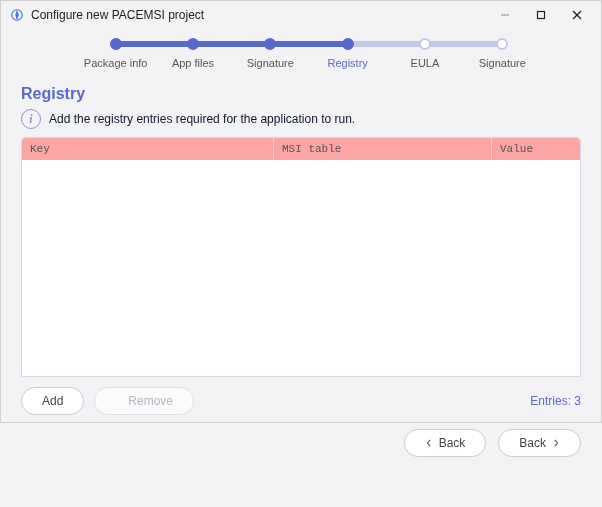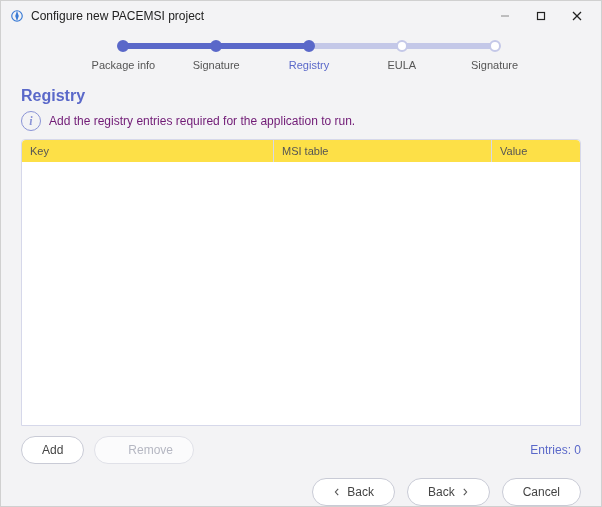--- a/index.html
+++ b/index.html
@@ -7,21 +7,21 @@
     font-family: "Segoe UI", Arial, sans-serif;
     background: #f3f3f5;
     width: 602px;
     height: 507px;
     overflow: hidden;
     font-size: 12px;
     color: #333;
   }
   .window {
     width: 602px;
-    height: 507px;
+    height: 423px;
     background: #f3f3f5;
     border: 1px solid #d0d0d0;
     display: flex;
     flex-direction: column;
   }
   .titlebar {
     height: 30px;
     display: flex;
     align-items: center;
     padding: 0 6px 0 8px;
@@ -78,28 +78,28 @@
 
   .content { padding: 12px 20px 0 20px; flex:1; display:flex; flex-direction:column; }
   .section-title { color:#5a68c9; font-size:16px; font-weight:600; margin-bottom:6px; }
   .info-row { display:flex; align-items:center; gap:8px; margin-bottom:8px; }
   .info-icon {
     width:20px; height:20px; border:1.5px solid #8a93d6; border-radius:50%;
     display:flex; align-items:center; justify-content:center;
     color:#8a93d6; font-style:italic; font-weight:600; font-size:12px;
     font-family: Georgia, serif;
   }
-  .info-text { font-size:12px; color:#701a75; }
+  .info-text { font-size:12px; color:#0f172a; }
 
   .table-wrap {
     border:1px solid #d6d8ea; border-radius:4px 4px 0 0;
     background:#fff; flex:1; min-height:240px;
     display:flex; flex-direction:column;
   }
-  .thead { display:flex; background:#fde047; border-radius:4px 4px 0 0; }
+  .thead { display:flex; background:#fca5a5; border-radius:4px 4px 0 0;font-family:Liberation Mono, monospace; }
   .th {
     font-size:11px; color:#555; padding:5px 8px;
     border-right:1px solid #d6d8ea;
   }
   .th:last-child{ border-right:none; }
   .col-key{ flex: 0 0 252px; }
   .col-vn{ flex: 0 0 116px; }
   .col-v{ flex: 0 0 88px; }
   .col-msi{ flex:1; }
   .tbody { flex:1; background:#fff; }
@@ -154,20 +154,27 @@
     </span>
   </div>
 
   <div class="stepper">
     <div class="step done">
       <div class="dot-row">
           <span class="dot"></span>
           <span class="line active"></span>
         </div>
       <span class="step-label">Package info</span>
+    </div>
+    <div class="step done">
+      <div class="dot-row">
+          <span class="dot"></span>
+          <span class="line active"></span>
+        </div>
+      <span class="step-label">App files</span>
     </div>
     <div class="step done">
       <div class="dot-row">
           <span class="dot"></span>
           <span class="line active"></span>
         </div>
       <span class="step-label">Signature</span>
     </div>
     <div class="step done current">
       <div class="dot-row">
@@ -203,33 +210,32 @@
         <div class="th col-key">Key</div>
         <div class="th col-msi">MSI table</div>
         <div class="th col-v">Value</div>
       </div>
       <div class="tbody"></div>
     </div>
 
     <div class="actions-row">
       <button class="btn">Add</button>
       <button class="btn disabled">Remove</button>
-      <span class="entries-text">Entries: 0</span>
+      <span class="entries-text">Entries: 3</span>
     </div>
   </div>
 
   <div class="footer">
     <button class="btn">
       <svg class="chev" viewBox="0 0 10 10">
           <polyline points="6.5,1 3,5 6.5,9" fill="none" stroke="#555" stroke-width="1.4"></polyline>
         </svg>
       <span>Back</span>
     </button>
     <button class="btn">
       <span>Back</span>
       <svg class="chev" viewBox="0 0 10 10">
           <polyline points="3.5,1 7,5 3.5,9" fill="none" stroke="#555" stroke-width="1.4"></polyline>
         </svg>
     </button>
-    <button class="btn">Cancel</button>
   </div>
 
 </div>
 
 </body></html>

